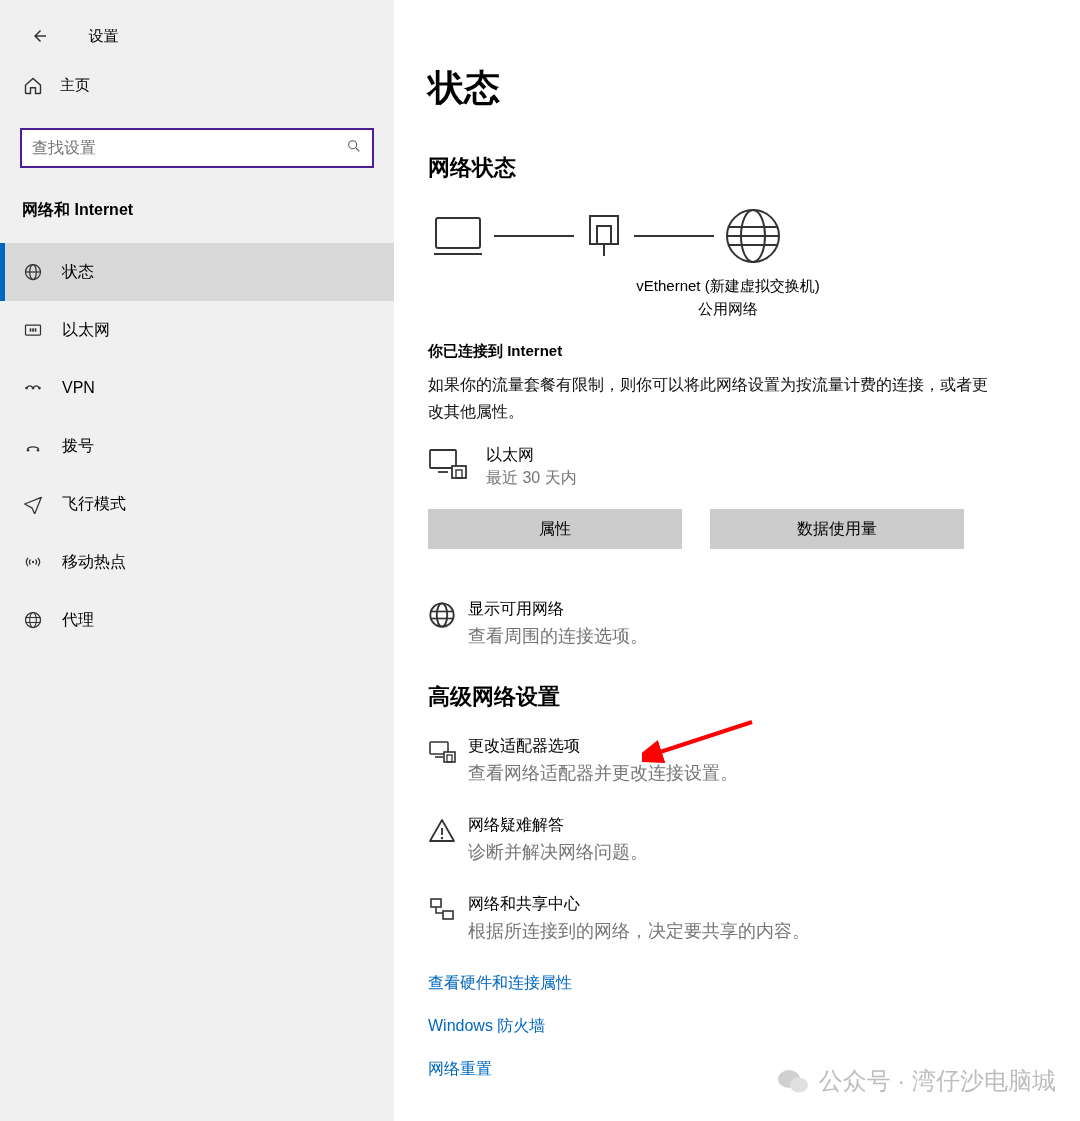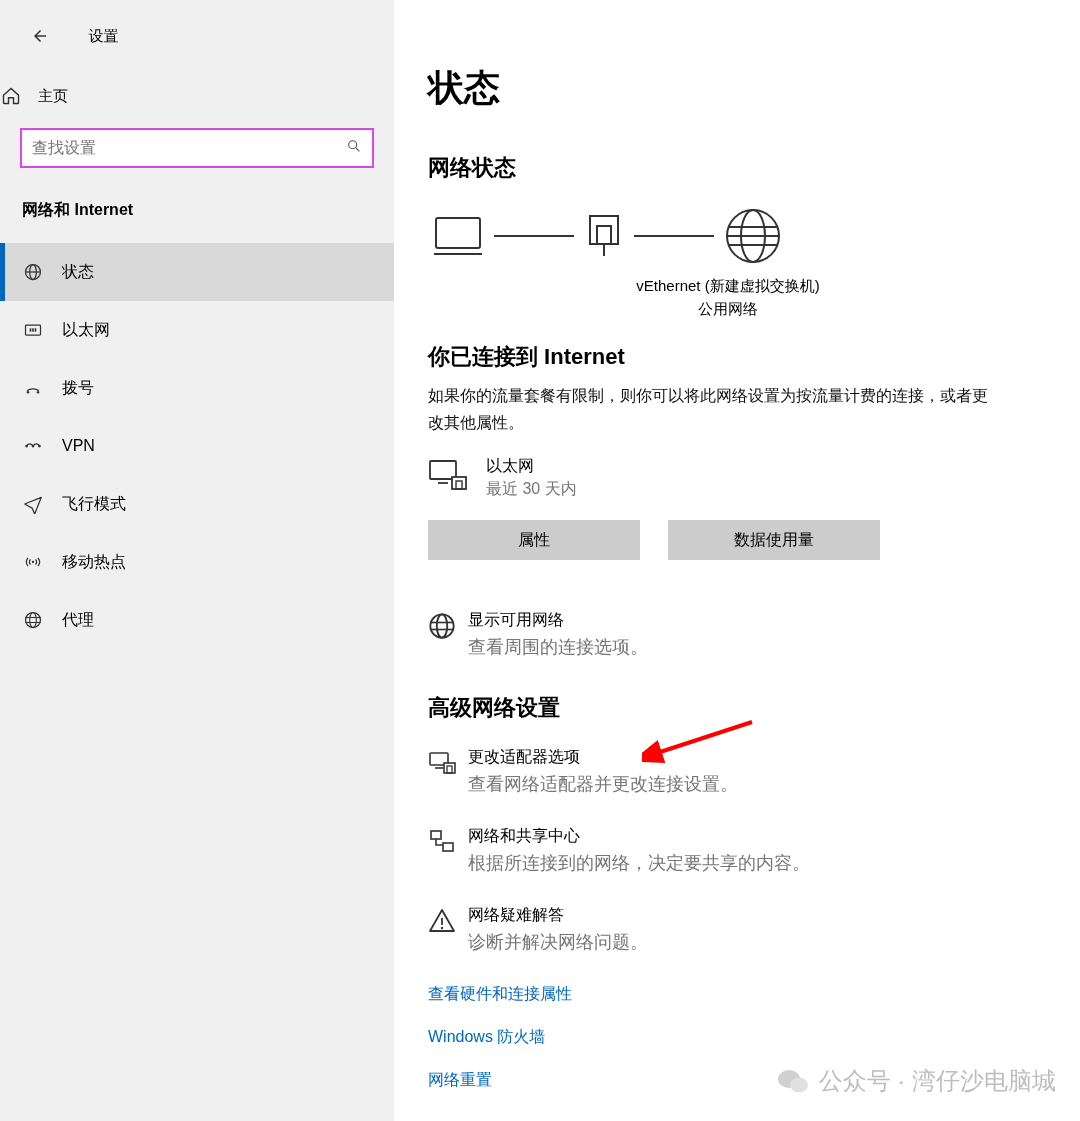--- a/index.html
+++ b/index.html
@@ -28,31 +28,32 @@
   }
   .app-title {
     display: inline-block;
     font-size: 15px;
     color: #000;
     margin-left: 30px;
     vertical-align: middle;
     position: relative; top: -4px;
   }
   .home-row {
-    display: flex; align-items: center;
+    display: flex; 
     height: 40px;
+    padding-left: 22px;
     margin-top: 26px;
     cursor: pointer;
   }
   .home-row .icon { width: 22px; display: flex; justify-content: center; }
   .home-row .lbl { margin-left: 16px; font-size: 15px; }
   .search-box {
     margin: 12px 20px 0 20px;
     height: 40px;
-    border: 2px solid #d946ef;
+    border: 2px solid #4c1d95;
     background: #fff;
     display: flex; align-items: center;
     padding: 0 10px;
   }
   .search-box input {
     flex: 1;
     border: none; outline: none;
     font-size: 16px;
     font-family: inherit;
     background: transparent;
@@ -109,42 +110,42 @@
   .diagram svg { display: block; }
   .diagram-caption {
     text-align: center;
     font-size: 15px;
     width: 380px;
     margin-left: 110px;
     line-height: 1.5;
     margin-bottom: 22px;
   }
   .subhead {
-    font-size: 22px; font-weight: 600;
+    font-size: 15px; font-weight: 600;
     margin-bottom: 10px;
   }
   .body-text {
     font-size: 16px; color: #111;
     line-height: 1.7;
     margin-bottom: 20px;
     max-width: 560px;
   }
   .conn-row {
     display: flex; align-items: center; gap: 18px;
     margin-bottom: 20px;
   }
   .conn-ico { width: 40px; }
   .conn-name { font-size: 16px; }
   .conn-sub { font-size: 16px; color: #767676; margin-top: 2px; }
   .two-btn {
     display: flex; gap: 28px;
     margin-bottom: 50px;
   }
   .gray-btn {
-    width: 212px; height: 40px;
+    width: 254px; height: 40px;
     background: #cccccc;
     border: none;
     font-size: 16px;
     font-family: inherit;
     cursor: pointer;
   }
   .section-title2 {
     font-size: 22px; font-weight: 600;
     margin: 34px 0 24px 0;
   }
@@ -230,38 +231,38 @@
             <rect x="3" y="6" width="18" height="12" rx="1" fill="none" stroke="#333" stroke-width="1.5"></rect>
             <rect x="8" y="10" width="2" height="4" fill="#333"></rect>
             <rect x="11" y="10" width="2" height="4" fill="#333"></rect>
             <rect x="14" y="10" width="2" height="4" fill="#333"></rect>
           </svg>
       </span>
       <span class="lbl">以太网</span>
     </div>
     <div class="nav-item">
       <span class="icon">
-        <svg width="20" height="20" viewBox="0 0 24 24">
-            <path d="M5 16c2-4 12-4 14 0" fill="none" stroke="#333" stroke-width="1.5"></path>
-            <circle cx="6" cy="17" r="1.5" fill="#333"></circle>
-            <circle cx="18" cy="17" r="1.5" fill="#333"></circle>
-          </svg>
-      </span>
-      <span class="lbl">拨号</span>
-    </div>
-    <div class="nav-item">
-      <span class="icon">
         <svg width="22" height="20" viewBox="0 0 24 20">
             <circle cx="5" cy="10" r="1.5" fill="#333"></circle>
             <circle cx="12" cy="10" r="1.5" fill="#333"></circle>
             <circle cx="19" cy="10" r="1.5" fill="#333"></circle>
             <path d="M5 10c2-3 5-3 7 0 2-3 5-3 7 0" fill="none" stroke="#333" stroke-width="1.4"></path>
           </svg>
       </span>
       <span class="lbl">VPN</span>
+    </div>
+    <div class="nav-item">
+      <span class="icon">
+        <svg width="20" height="20" viewBox="0 0 24 24">
+            <path d="M5 16c2-4 12-4 14 0" fill="none" stroke="#333" stroke-width="1.5"></path>
+            <circle cx="6" cy="17" r="1.5" fill="#333"></circle>
+            <circle cx="18" cy="17" r="1.5" fill="#333"></circle>
+          </svg>
+      </span>
+      <span class="lbl">拨号</span>
     </div>
     <div class="nav-item">
       <span class="icon">
         <svg width="20" height="20" viewBox="0 0 24 24">
             <path d="M2 12l20-8-8 20-3-7z" fill="none" stroke="#333" stroke-width="1.5" stroke-linejoin="round"></path>
           </svg>
       </span>
       <span class="lbl">飞行模式</span>
     </div>
     <div class="nav-item">
@@ -367,42 +368,42 @@
     </span>
     <div>
       <div class="link-title">更改适配器选项</div>
       <div class="link-desc">查看网络适配器并更改连接设置。</div>
     </div>
   </div>
 
   <div class="link-row">
     <span class="link-ico">
       <svg width="28" height="28" viewBox="0 0 28 28">
+          <path d="M14 3 26 24H2z" fill="none" stroke="#333" stroke-width="1.8" stroke-linejoin="round"></path>
+          <line x1="14" y1="11" x2="14" y2="18" stroke="#333" stroke-width="1.8"></line>
+          <circle cx="14" cy="21" r="1.2" fill="#333"></circle>
+        </svg>
+    </span>
+    <div>
+      <div class="link-title">网络疑难解答</div>
+      <div class="link-desc">诊断并解决网络问题。</div>
+    </div>
+  </div>
+
+  <div class="link-row">
+    <span class="link-ico">
+      <svg width="28" height="28" viewBox="0 0 28 28">
           <rect x="3" y="3" width="10" height="8" fill="none" stroke="#333" stroke-width="1.6"></rect>
           <rect x="15" y="15" width="10" height="8" fill="none" stroke="#333" stroke-width="1.6"></rect>
           <path d="M8 11v6h7" fill="none" stroke="#333" stroke-width="1.6"></path>
         </svg>
     </span>
     <div>
       <div class="link-title">网络和共享中心</div>
       <div class="link-desc">根据所连接到的网络，决定要共享的内容。</div>
-    </div>
-  </div>
-
-  <div class="link-row">
-    <span class="link-ico">
-      <svg width="28" height="28" viewBox="0 0 28 28">
-          <path d="M14 3 26 24H2z" fill="none" stroke="#333" stroke-width="1.8" stroke-linejoin="round"></path>
-          <line x1="14" y1="11" x2="14" y2="18" stroke="#333" stroke-width="1.8"></line>
-          <circle cx="14" cy="21" r="1.2" fill="#333"></circle>
-        </svg>
-    </span>
-    <div>
-      <div class="link-title">网络疑难解答</div>
-      <div class="link-desc">诊断并解决网络问题。</div>
     </div>
   </div>
 
   <div class="text-link">查看硬件和连接属性</div>
   <div class="text-link">Windows 防火墙</div>
   <div class="text-link">网络重置</div>
 </div>
 
 <svg class="arrow" width="120" height="50">
   <defs>

